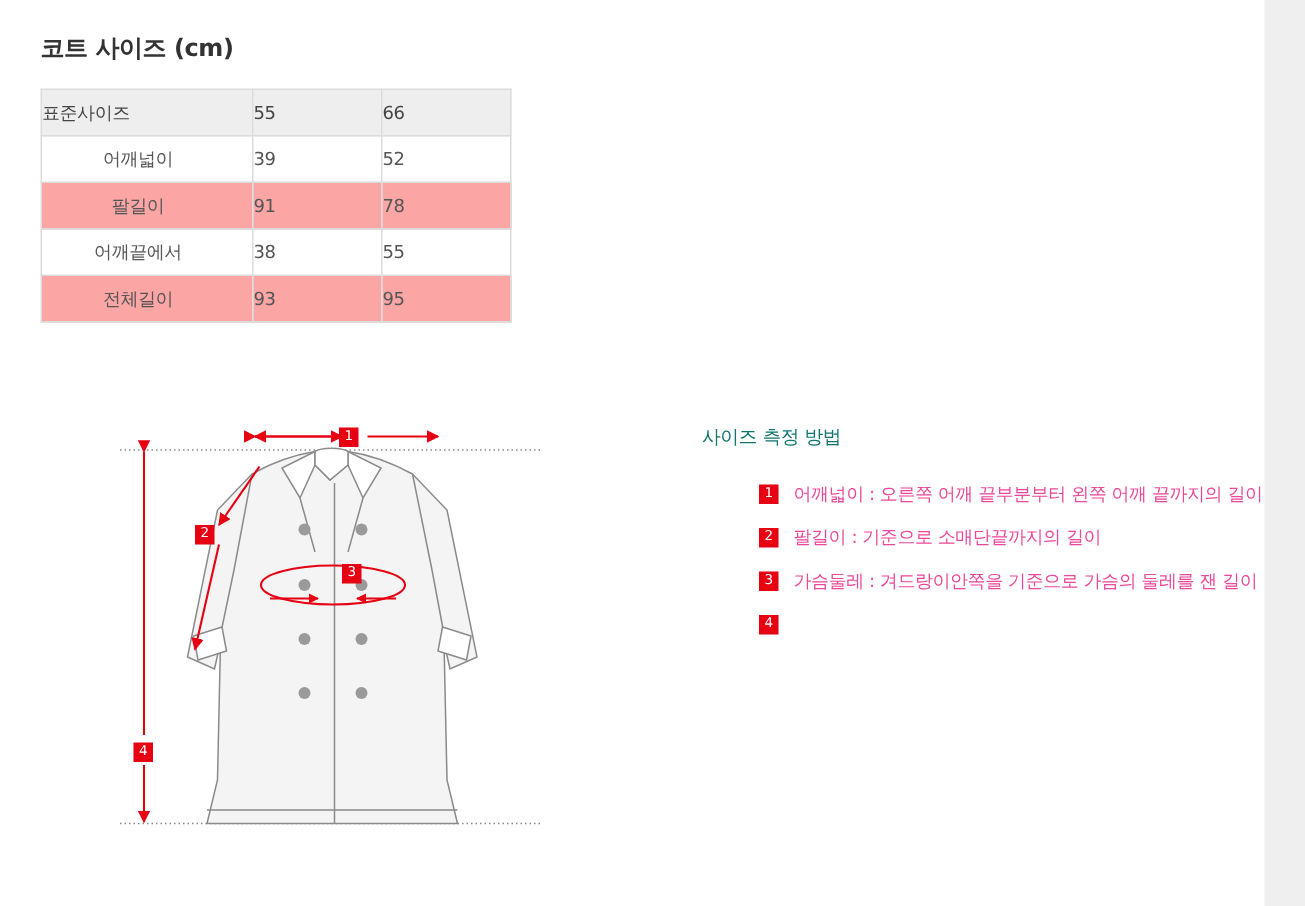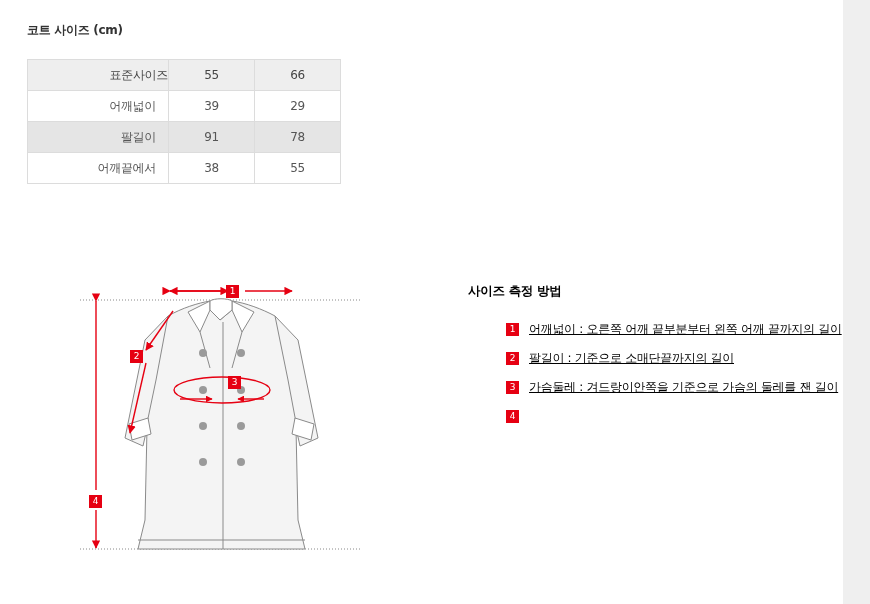--- a/index.html
+++ b/index.html
@@ -22,65 +22,64 @@
     height: 604px;
     background: #ffffff;
     overflow: hidden;
   }
 
   
   .page-title {
     position: absolute;
     left: 27px;
     top: 22px;
-    font-size: 12px;
+    font-size: 16px;
     font-weight: bold;
     color: #333333;
     letter-spacing: -0.3px;
   }
 
   
   .size-table {
     position: absolute;
     left: 27px;
     top: 59px;
     border-collapse: collapse;
     table-layout: fixed;
   }
   .size-table td {
     height: 30px;
     border: 1px solid #dcdcdc;
     font-size: 12px;
     color: #555555;
-    text-align: center;
     padding: 0;
     letter-spacing: -0.3px;
   }
   .size-table td.rowhead {
     width: 128px;
-    text-align: right;
+    text-align: center;
     padding-right: 12px;
     color: #555555;
   }
   .size-table td.val {
     width: 85px;
     color: #555555;
   }
   .size-table tr.head td {
     background: #eeeeee;
     color: #444444;
     font-weight: normal;
   }
   .size-table tr.head td.rowhead {
-    text-align: right;
+    text-align: left;
     padding-right: 0;
     margin-top: 48px;
   }
   .size-table tr.alt td {
-    background: #e5e5e5;
+    background: #fca5a5;
   }
 
   
   .illus {
     position: absolute;
     left: 60px;
     top: 268px;
     width: 330px;
     height: 300px;
   }
@@ -104,22 +103,22 @@
 
   
   .legend {
     position: absolute;
     left: 468px;
     top: 283px;
     width: 380px;
   }
   .legend-title {
     font-size: 12.5px;
-    font-weight: bold;
-    color: #000000;
+    font-weight: normal;
+    color: #0f766e;
     letter-spacing: -0.3px;
     margin-bottom: 22px;
   }
   .legend-row {
     display: flex;
     align-items: flex-start;
     margin-bottom: 14px;
     padding-left: 38px;
   }
   .legend-num {
@@ -129,54 +128,58 @@
     background: #e60012;
     color: #fff;
     font-size: 9px;
     line-height: 13px;
     text-align: center;
     margin-right: 10px;
     margin-top: 1px;
   }
   .legend-text {
     font-size: 12px;
-    color: #000000;
+    color: #ec4899;
     letter-spacing: -0.3px;
     line-height: 15px;
-    text-decoration: underline;
   }
 </style>
 </head>
 <body>
 
 <div class="page">
 
   <div class="page-title">코트 사이즈 (cm)</div>
 
   <table class="size-table">
     <tbody>
       <tr class="head">
         <td class="rowhead">표준사이즈</td>
         <td class="val">55</td>
         <td class="val">66</td>
       </tr>
       <tr>
         <td class="rowhead">어깨넓이</td>
         <td class="val">39</td>
-        <td class="val">29</td>
+        <td class="val">52</td>
       </tr>
       <tr class="alt">
         <td class="rowhead">팔길이</td>
         <td class="val">91</td>
         <td class="val">78</td>
       </tr>
       <tr>
         <td class="rowhead">어깨끝에서</td>
         <td class="val">38</td>
         <td class="val">55</td>
+      </tr>
+      <tr class="alt">
+        <td class="rowhead">전체길이</td>
+        <td class="val">93</td>
+        <td class="val">95</td>
       </tr>
     </tbody>
   </table>
 
   <div class="illus">
     <svg width="330" height="300" viewBox="0 0 330 300">
 
       <g stroke="#888888" stroke-width="1" stroke-dasharray="1,2" fill="none">
         <line x1="20" y1="32" x2="300" y2="32"></line>
         <line x1="20" y1="281" x2="300" y2="281"></line>

